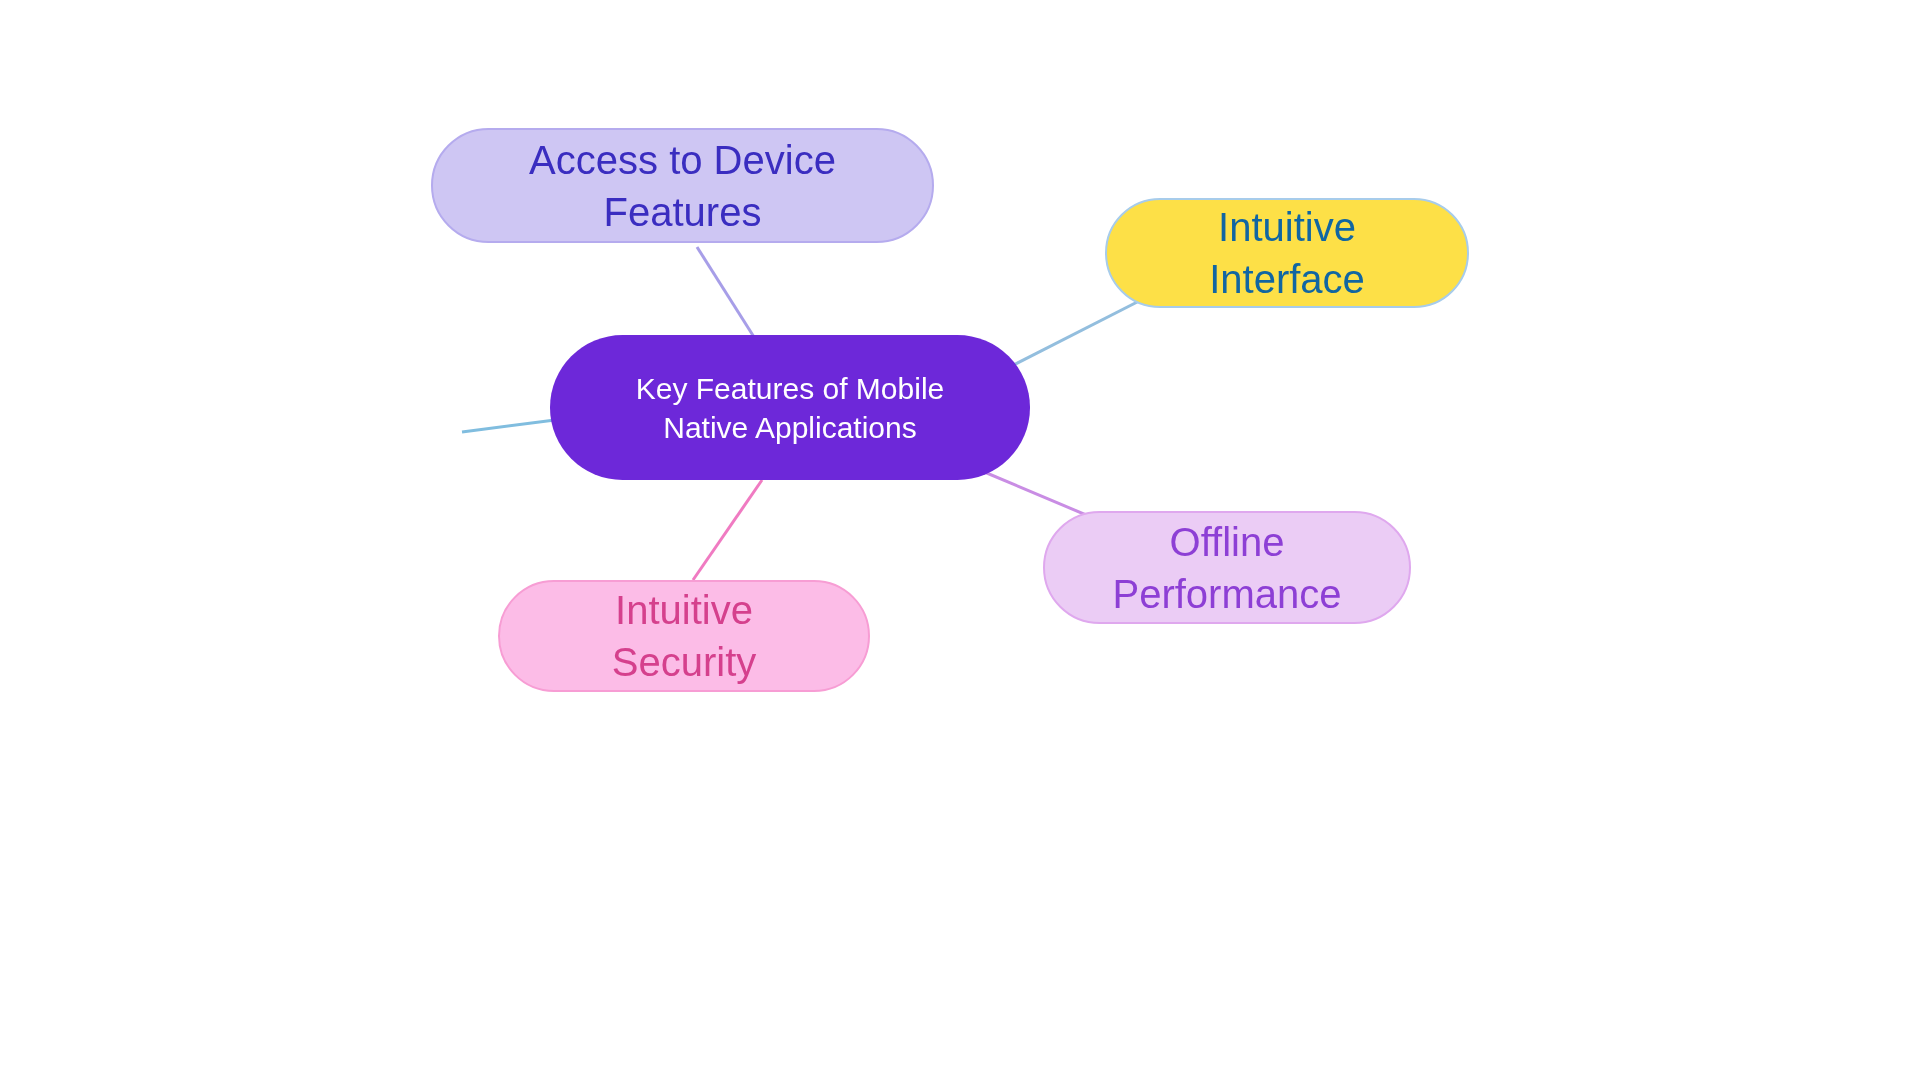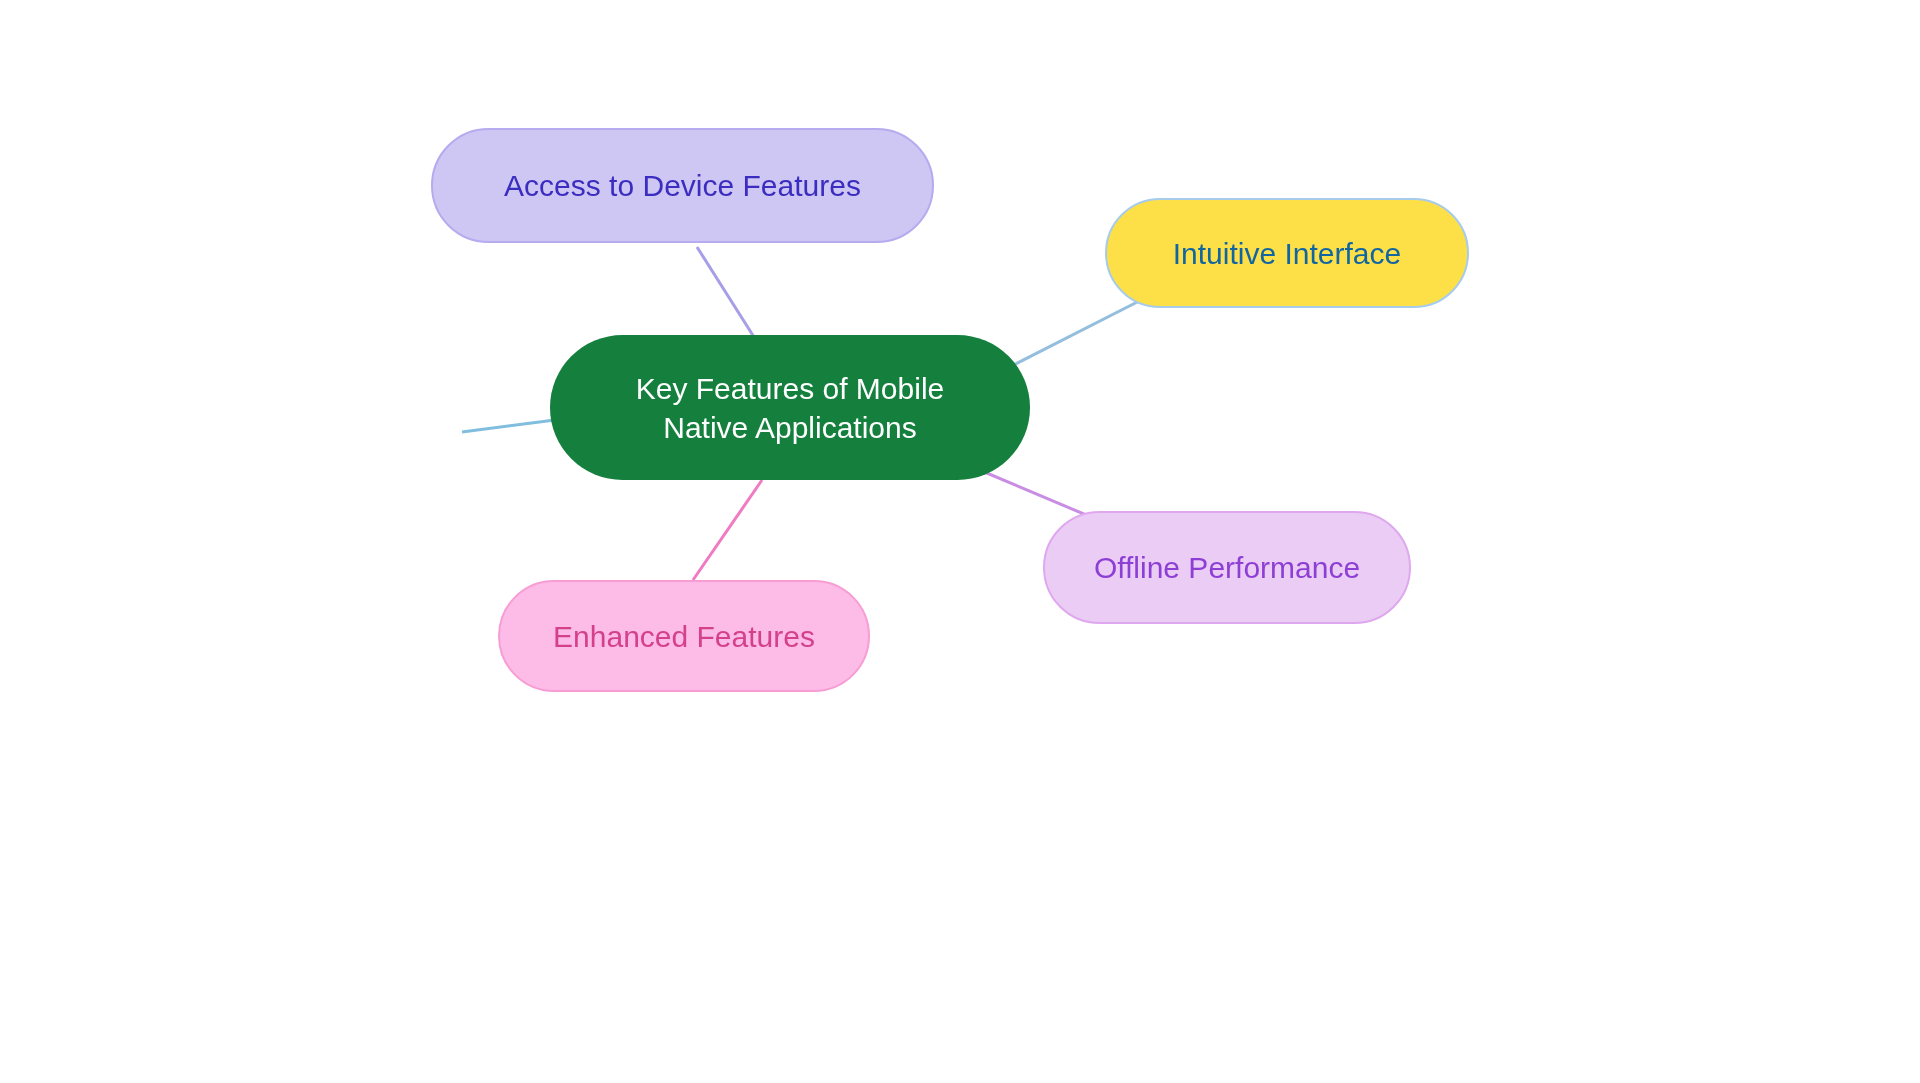--- a/index.html
+++ b/index.html
@@ -25,26 +25,26 @@
       pointer-events: none;
     }
     .node {
       position: absolute;
       display: flex;
       align-items: center;
       justify-content: center;
       text-align: center;
       border-radius: 999px;
       padding: 0 48px;
-      font-size: 30px;
+      font-size: 40px;
       line-height: 1.3;
       font-weight: 400;
     }
     .node.center {
-      background: #15803d;
+      background: #6d28d9;
       color: #ffffff;
       border: none;
       font-size: 30px;
       font-weight: 400;
     }
     .node.device-features {
       background: #cec6f3;
       color: #3a2dc0;
       border: 2px solid #b5abee;
     }
@@ -92,15 +92,15 @@
   <div class="node intuitive" style="left: 1105px; top: 198px; width: 364px; height: 110px;">
     <span>Intuitive Interface</span>
   </div>
 
 
   <div class="node offline" style="left: 1043px; top: 511px; width: 368px; height: 113px;">
     <span>Offline Performance</span>
   </div>
 
   <div class="node security" style="left: 498px; top: 580px; width: 372px; height: 112px;">
-    <span>Enhanced Features</span>
+    <span>Intuitive Security</span>
   </div>
 </div>
 
 </body></html>

